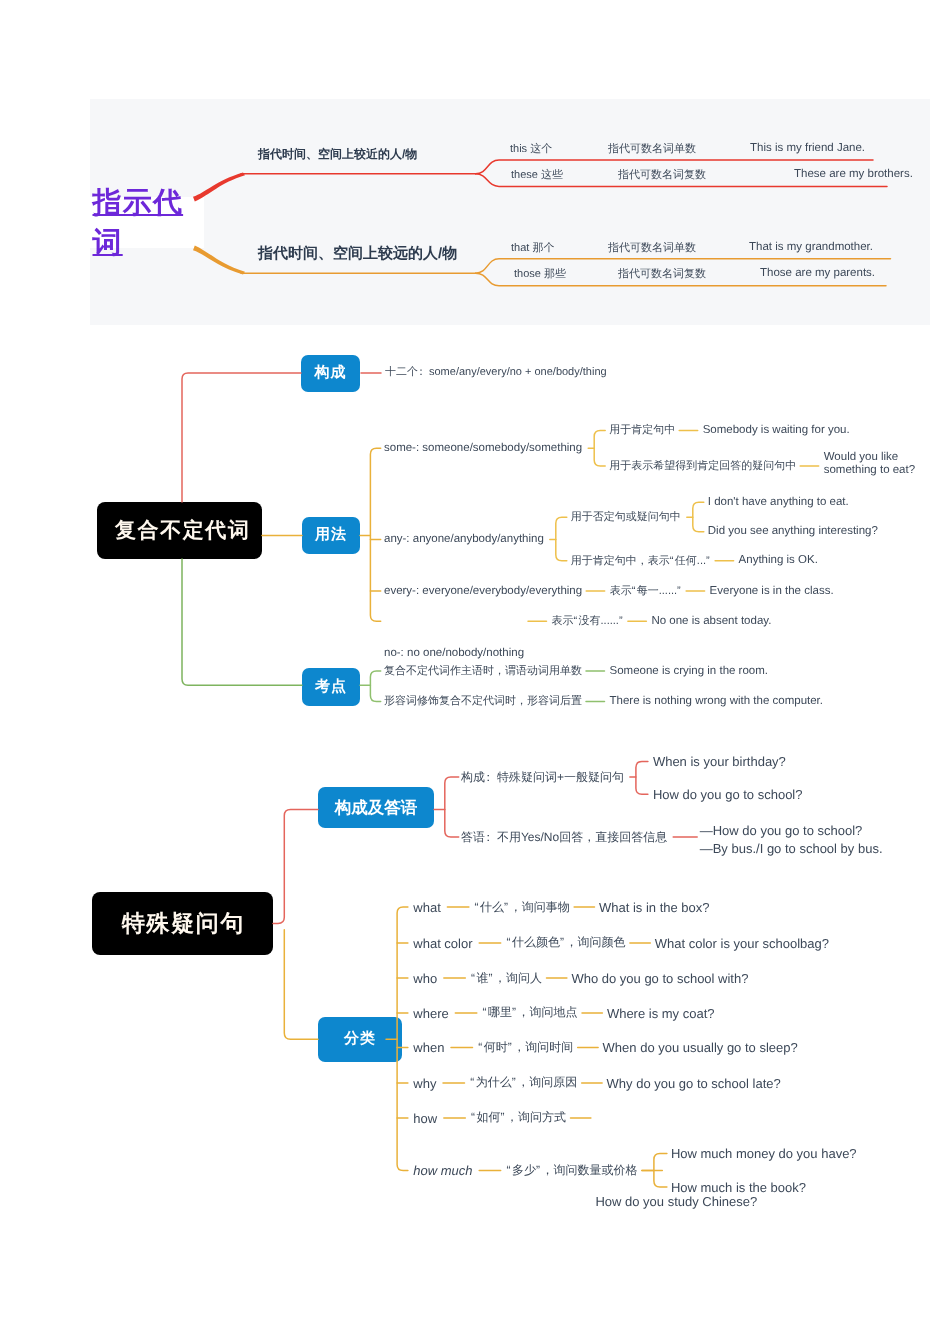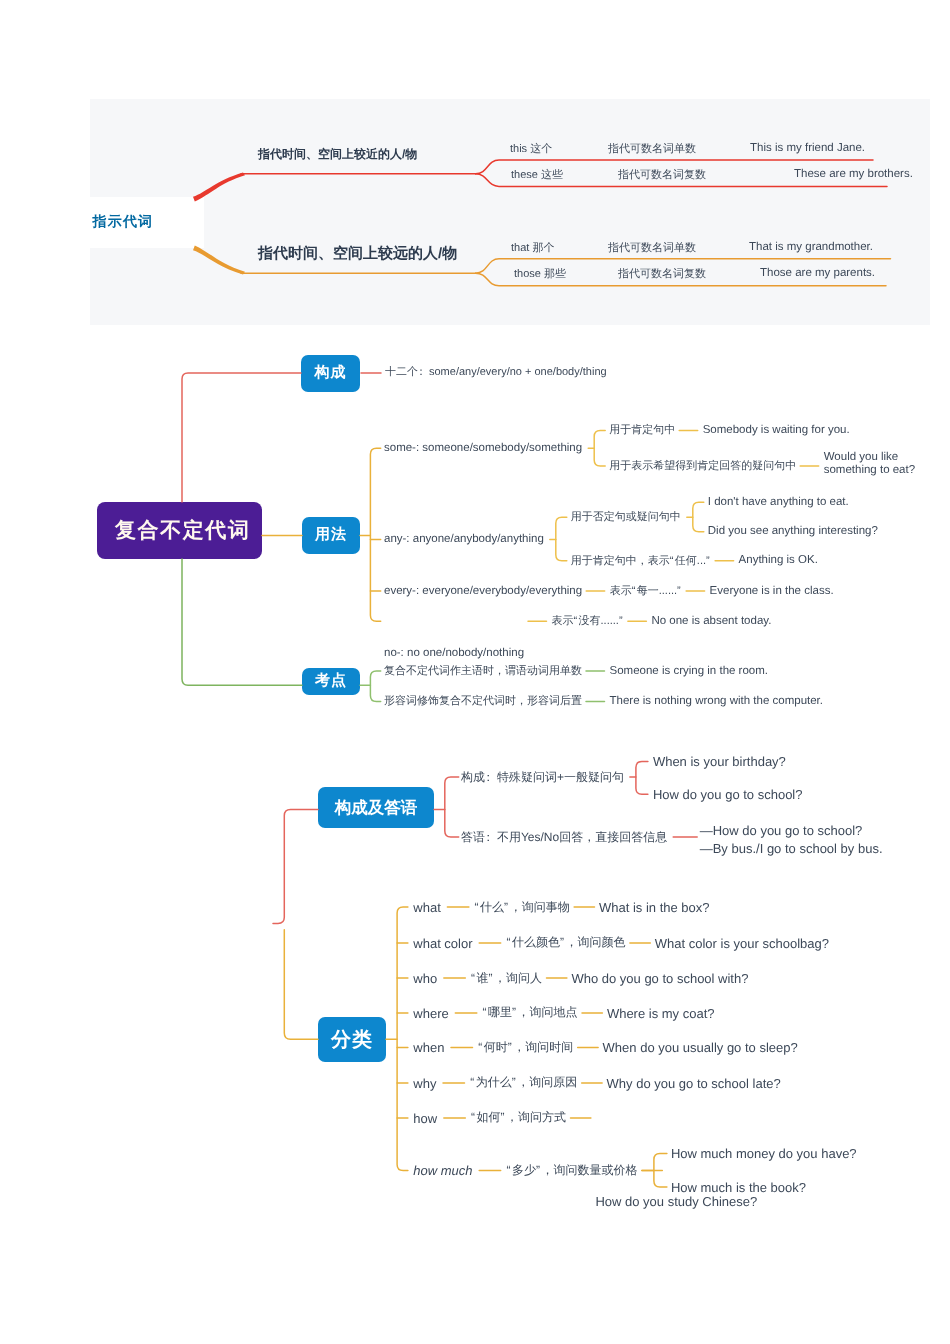--- a/index.html
+++ b/index.html
@@ -3,25 +3,25 @@
 <meta charset="utf-8">
 <style>
   html,body{margin:0;padding:0;background:#fff;}
   body{width:950px;height:1344px;position:relative;overflow:hidden;
        font-family:"Liberation Sans","DejaVu Sans",sans-serif;
        -webkit-font-smoothing:antialiased;text-rendering:geometricPrecision;}
   #stage{position:absolute;left:0;top:0;width:950px;height:1344px;}
   .panel{position:absolute;background:#f6f7f9;}
   svg.links{position:absolute;left:0;top:0;width:950px;height:1344px;overflow:visible;}
   .rootwhite{position:absolute;background:#fff;display:flex;align-items:center;justify-content:flex-start;padding-left:2.5px;box-sizing:border-box;}
-  .rootwhite span{font-size:14px;font-weight:700;color:#0369a1;letter-spacing:1.2px;}
+  .rootwhite span{font-size:29px;font-weight:700;color:#6d28d9;letter-spacing:1.2px;text-decoration:underline;}
   .chip{position:absolute;border-radius:7px;display:flex;align-items:center;justify-content:center;
         color:#fff;font-weight:700;white-space:nowrap;background:#0d87ce;font-size:15px;letter-spacing:1px;}
   .rootchip{position:absolute;border-radius:8px;display:flex;align-items:center;justify-content:center;
-        color:#fff8ee;font-weight:700;white-space:nowrap;background:#4c1d95;letter-spacing:1.6px;text-indent:6.5px;}
+        color:#fff8ee;font-weight:700;white-space:nowrap;background:#000000;letter-spacing:1.6px;text-indent:6.5px;}
   .t{position:absolute;white-space:nowrap;color:#3c4858;line-height:1;font-size:11.5px;}
   .t.cn{font-size:11px;}
   .t.s3{font-size:13px;}
   .t.cn.s3{font-size:12px;}
   .bold{font-weight:700;color:#2d3b4e;}
   .fwq{display:inline-block;width:.46em;text-align:left;}
   .fwp{display:inline-block;width:1em;text-align:left;}
   .fwc{display:inline-block;width:1em;text-align:left;text-indent:-0.22em;}
 </style>
 </head>
@@ -48,21 +48,21 @@
   <div class="t" style="left:760px;top:268px;">Those are my parents.</div>
   <div class="rootchip" style="left:97px;top:502px;width:165px;height:57px;font-size:21px">
       <span>复合不定代词</span>
     </div>
   <div class="chip" style="left:301px;top:355px;width:59px;height:37px">
       <span>构成</span>
     </div>
   <div class="chip" style="left:302px;top:517px;width:58px;height:37px">
       <span>用法</span>
     </div>
-  <div class="chip" style="left:302px;top:668px;width:58px;height:27px">
+  <div class="chip" style="left:302px;top:668px;width:58px;height:38px">
       <span>考点</span>
     </div>
   <div class="t cn" style="left:385px;top:367px;">十二个<span class="fwc">：</span>some/any/every/no + one/body/thing</div>
   <div class="t" style="left:384px;top:442.5px;">some-: someone/somebody/something</div>
   <div class="t" style="left:384px;top:534px;">any-: anyone/anybody/anything</div>
   <div class="t" style="left:384px;top:585.5px;">every-: everyone/everybody/everything</div>
   <div class="t" style="left:384px;top:615.5px;margin-top:32px;">no-: no one/nobody/nothing</div>
   <div class="t cn" style="left:609.2px;top:425px;">用于肯定句中</div>
   <div class="t" style="left:702.7px;top:425px;">Somebody is waiting for you.</div>
   <div class="t cn" style="left:609.2px;top:460.5px;">用于表示希望得到肯定回答的疑问句中</div>
@@ -74,24 +74,27 @@
   <div class="t" style="left:707.8px;top:526px;">Did you see anything interesting?</div>
   <div class="t" style="left:738.6px;top:555px;">Anything is OK.</div>
   <div class="t cn" style="left:609.7px;top:585.5px;">表示<span class="fwq">“</span>每一......<span class="fwq">”</span></div>
   <div class="t" style="left:709.6px;top:585.5px;">Everyone is in the class.</div>
   <div class="t cn" style="left:551.5px;top:615.5px;">表示<span class="fwq">“</span>没有......<span class="fwq">”</span></div>
   <div class="t" style="left:651.4px;top:615.5px;">No one is absent today.</div>
   <div class="t cn" style="left:384px;top:665.5px;">复合不定代词作主语时<span class="fwp">，</span>谓语动词用单数</div>
   <div class="t cn" style="left:384px;top:696px;">形容词修饰复合不定代词时<span class="fwp">，</span>形容词后置</div>
   <div class="t" style="left:609.5px;top:665.5px;">Someone is crying in the room.</div>
   <div class="t" style="left:609.5px;top:696px;">There is nothing wrong with the computer.</div>
+  <div class="rootchip" style="left:92px;top:892px;width:181px;height:63px;font-size:23px;text-indent:2px">
+      <span>特殊疑问句</span>
+    </div>
   <div class="chip" style="left:318px;top:787px;width:116px;height:41px;font-size:16.5px;letter-spacing:0px">
       <span>构成及答语</span>
     </div>
-  <div class="chip" style="left:318px;top:1017px;width:68px;height:45px;font-size:20px">
+  <div class="chip" style="left:318px;top:1017px;width:84px;height:45px;font-size:15px">
       <span>分类</span>
     </div>
   <div class="t cn s3" style="left:460.9px;top:771px;">构成<span class="fwc">：</span>特殊疑问词+一般疑问句</div>
   <div class="t cn s3" style="left:460.9px;top:831px;">答语<span class="fwc">：</span>不用Yes/No回答<span class="fwp">，</span>直接回答信息</div>
   <div class="t s3" style="left:652.9px;top:755.2px;">When is your birthday?</div>
   <div class="t s3" style="left:652.9px;top:787.8px;">How do you go to school?</div>
   <div class="t s3" style="left:699.7px;top:823.5px;">—How do you go to school?</div>
   <div class="t s3" style="left:699.7px;top:841.5px;">—By bus./I go to school by bus.</div>
   <div class="t s3" style="left:413.3px;top:900.9px;">what</div>
   <div class="t cn s3" style="left:474.6px;top:900.6px;"><span class="fwq">“</span>什么<span class="fwq">”</span><span class="fwp">，</span>询问事物</div>

